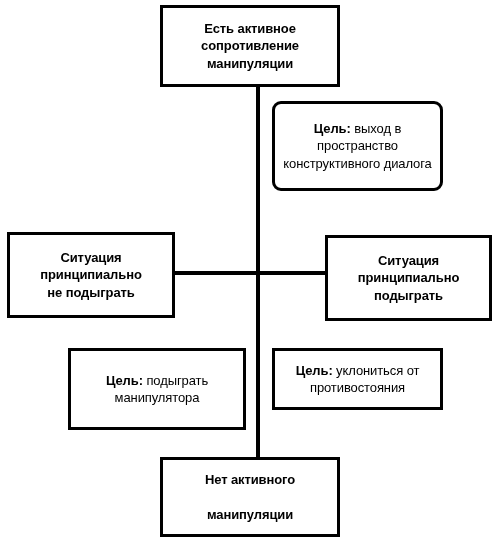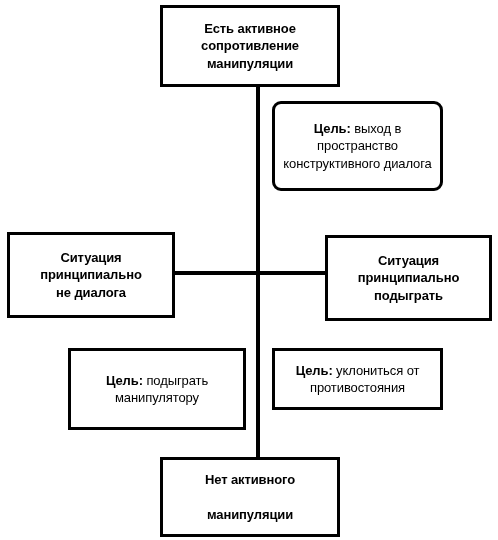--- a/index.html
+++ b/index.html
@@ -79,34 +79,34 @@
 
 
   <div class="node" id="node-goal-exit">
     <span class="node-text"><span class="lead">Цель:</span><span class="rest"> выход в пространство конструктивного диалога</span></span>
   </div>
 
   <div class="node" id="node-sit-static">
     <span class="node-text bold">
       <span>Ситуация</span><br>
       <span>принципиально</span><br>
-      <span>не диалога</span>
+      <span>не подыграть</span>
     </span>
   </div>
 
   <div class="node" id="node-sit-change">
     <span class="node-text bold">
       <span>Ситуация</span><br>
       <span>принципиально</span><br>
       <span>подыграть</span>
     </span>
   </div>
 
   <div class="node" id="node-goal-play">
-    <span class="node-text"><span class="lead">Цель:</span><span class="rest"> подыграть манипулятору</span></span>
+    <span class="node-text"><span class="lead">Цель:</span><span class="rest"> подыграть манипулятора</span></span>
   </div>
 
   <div class="node" id="node-goal-avoid">
     <span class="node-text"><span class="lead">Цель:</span><span class="rest"> уклониться от противостояния</span></span>
   </div>
 
   <div class="node" id="node-bottom">
     <span class="node-text bold">
       <span>Нет активного</span><br>
       <br>

